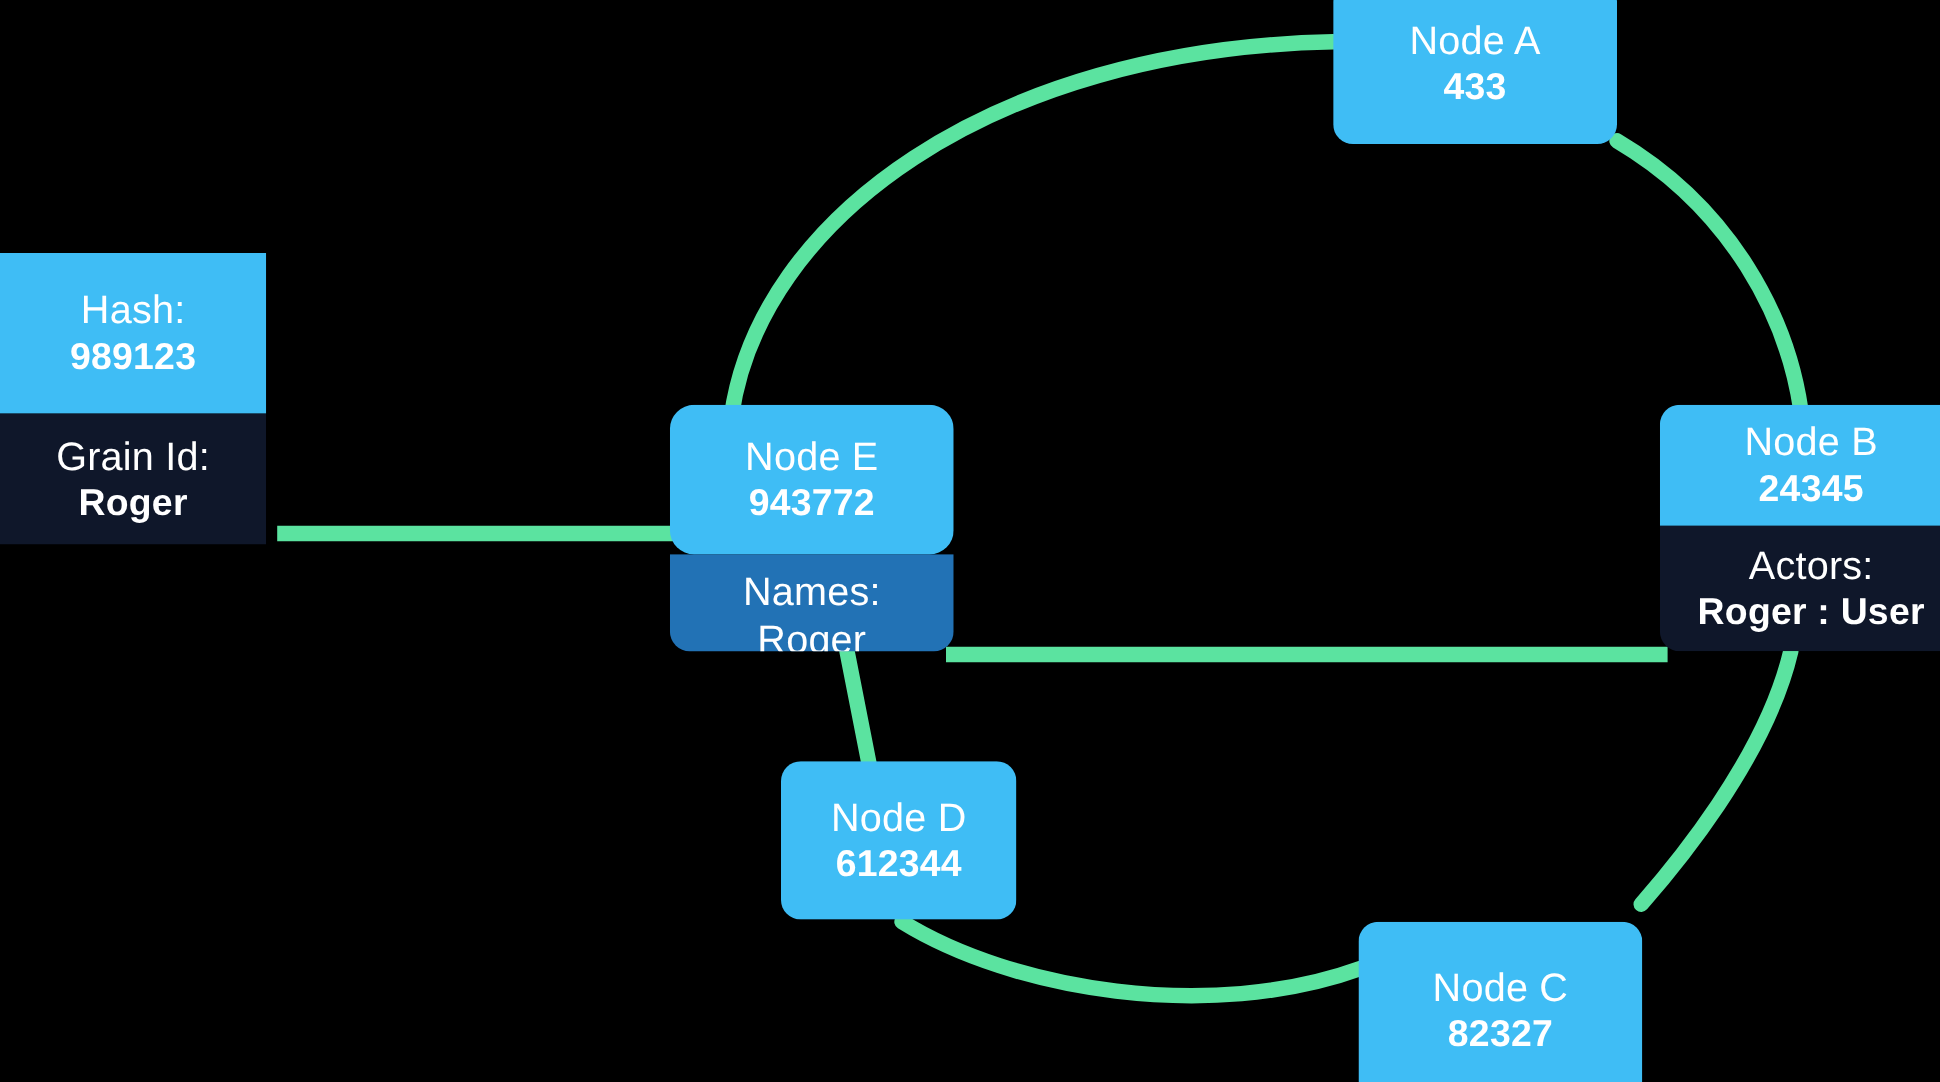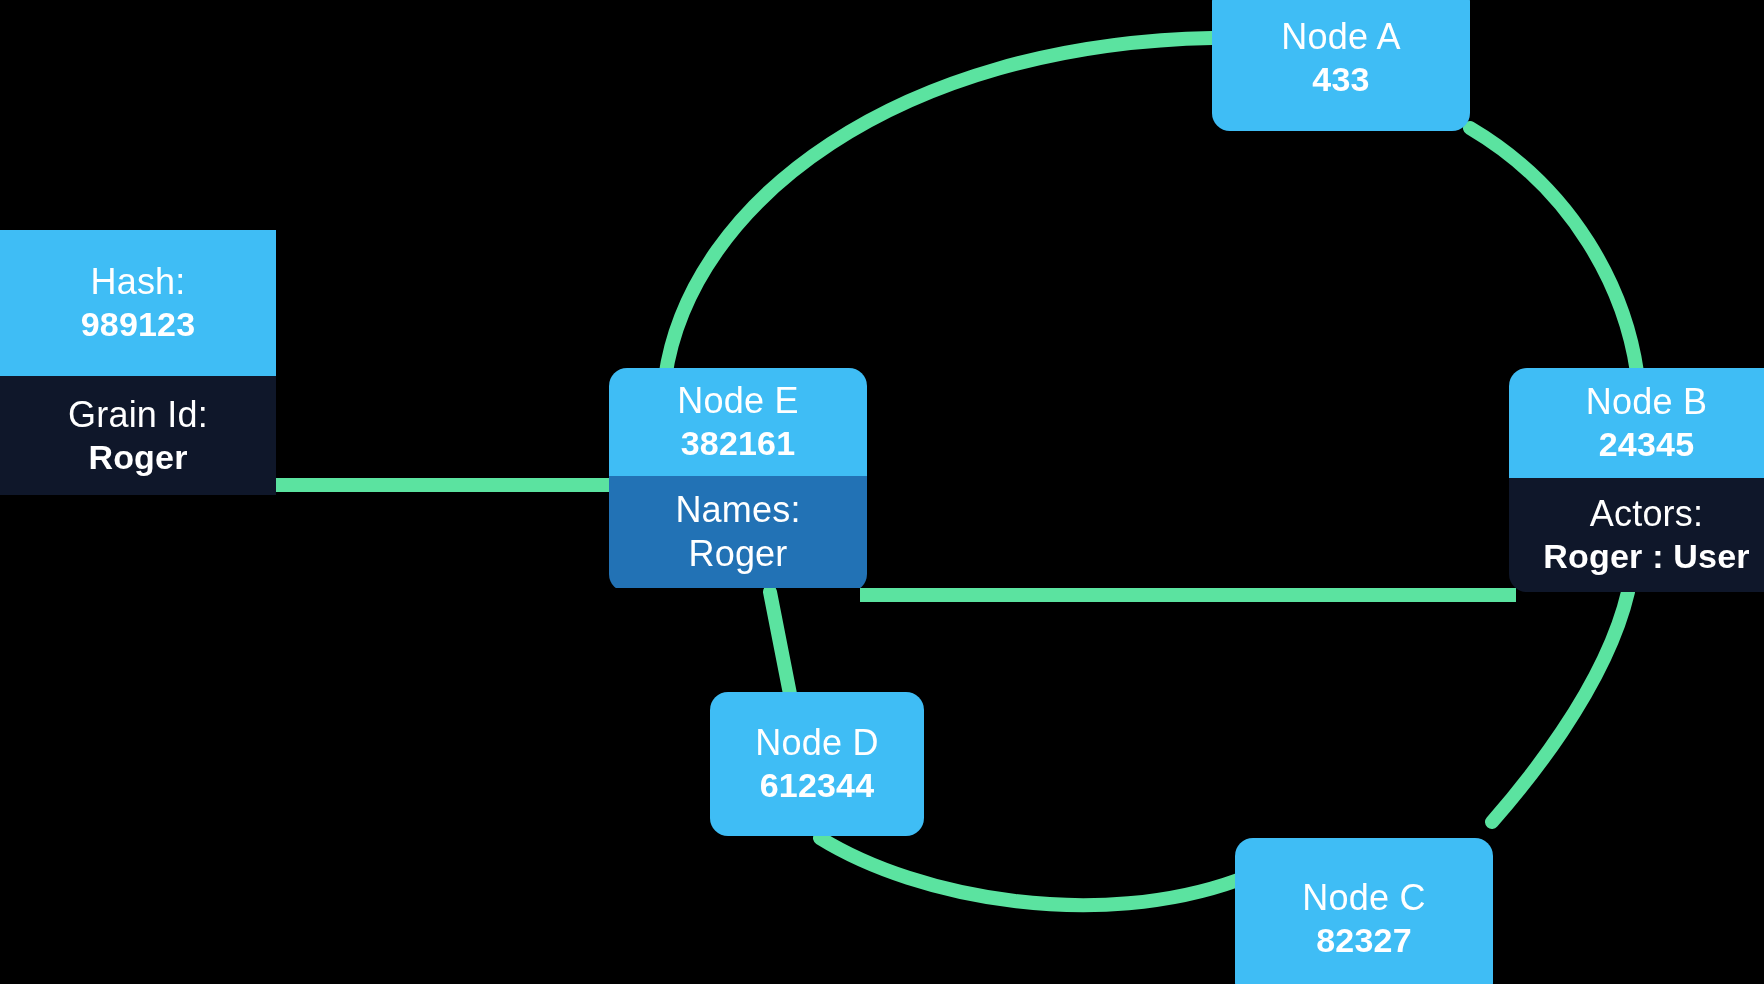--- a/index.html
+++ b/index.html
@@ -58,26 +58,26 @@
   }
   .line-2 {
     font-size: 34px;
     font-weight: 700;
     line-height: 1.22;
     letter-spacing: 0.2px;
     white-space: nowrap;
   }
 
   
-  #node-left  { left: 0px;    top: 230px; width: 276px; height: 265px; }
+  #node-left  { left: 0px;    top: 230px; width: 242px; height: 265px; }
   #node-left .seg-blue   { height: 146px; flex: none; }
   #node-left .seg-orange { height: 119px; flex: none; }
 
   #node-e { left: 609px; top: 368px; width: 258px; height: 224px; }
-  #node-e .seg-blue   { height: 108px; flex: none; }
+  #node-e .seg-blue   { height: 136px; flex: none; border-radius: 22px; }
   #node-e .seg-dkblue { height: 112px; flex: none; }
 
   #node-b { left: 1509px; top: 368px; width: 275px; height: 224px; }
   #node-b .seg-blue   { height: 110px; flex: none; }
   #node-b .seg-orange { height: 114px; flex: none; }
 
   #node-a { left: 1212px; top: -16px; width: 258px; height: 147px; }
   #node-c { left: 1235px; top: 838px; width: 258px; height: 162px; }
   #node-d { left: 710px;  top: 692px; width: 214px; height: 144px; }
 </style>
@@ -110,21 +110,21 @@
     </div>
     <div class="seg seg-orange">
       <span class="line-1">Grain Id:</span>
       <span class="line-2">Roger</span>
     </div>
   </div>
 
   <div class="node" id="node-e">
     <div class="seg seg-blue">
       <span class="line-1">Node E</span>
-      <span class="line-2">382161</span>
+      <span class="line-2">943772</span>
     </div>
     <div class="seg seg-dkblue">
       <span class="line-1">Names:</span>
       <span class="line-1">Roger</span>
     </div>
   </div>
 
   <div class="node" id="node-a">
     <div class="seg seg-blue">
       <span class="line-1">Node A</span>

